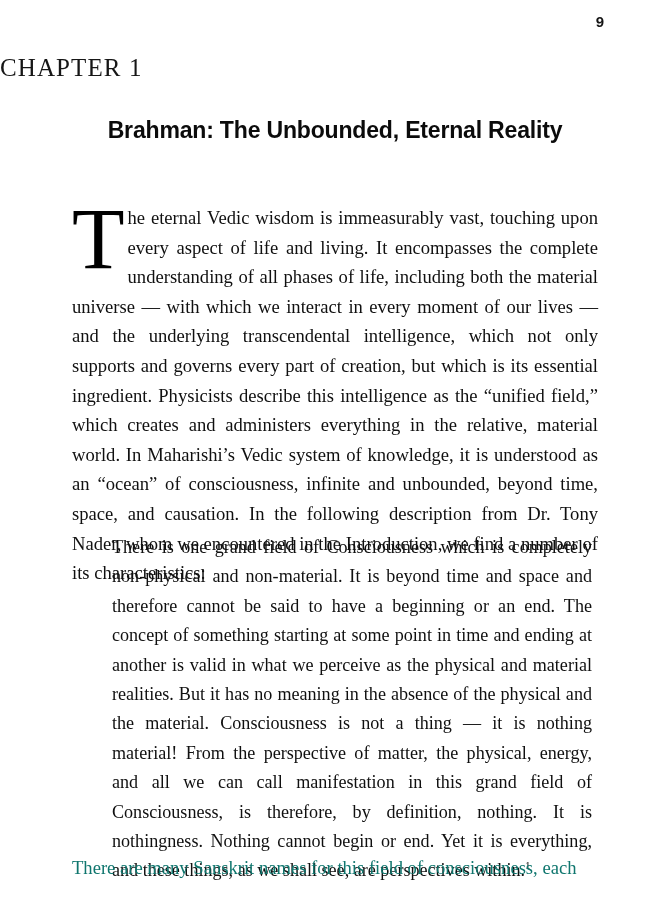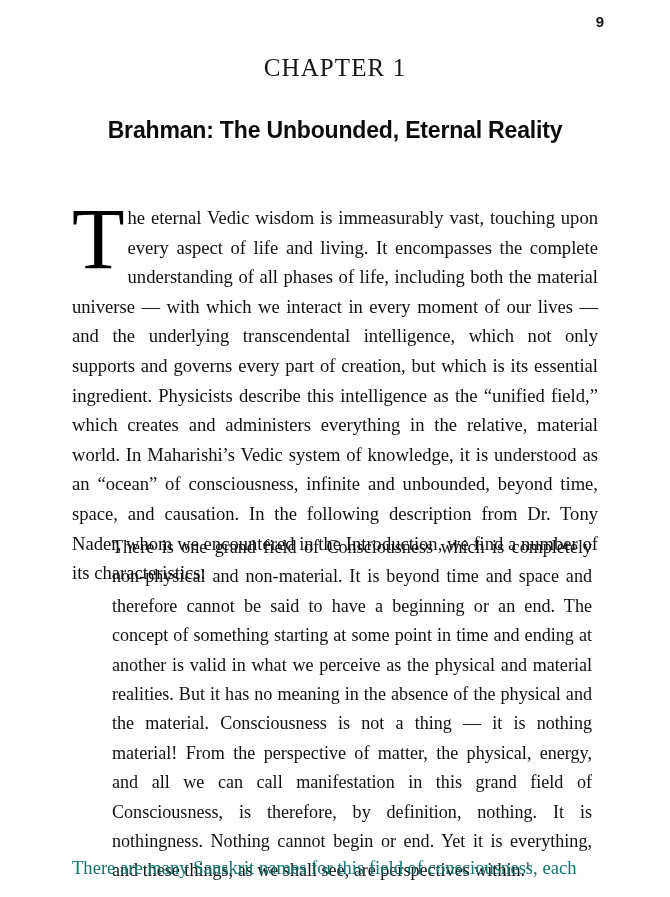--- a/index.html
+++ b/index.html
@@ -35,21 +35,21 @@
     color: #141414;
     line-height: 1;
   }
 
   
   .chapter-label {
     position: absolute;
     top: 54px;
     left: 0;
     width: 670px;
-    text-align: center;
+    text-align: left;
     font-family: "Liberation Serif", "DejaVu Serif", serif;
     font-size: 25px;
     font-weight: 400;
     letter-spacing: 1.1px;
     color: #161616;
     line-height: 1.1;
   }
 
   .chapter-title {
     position: absolute;

